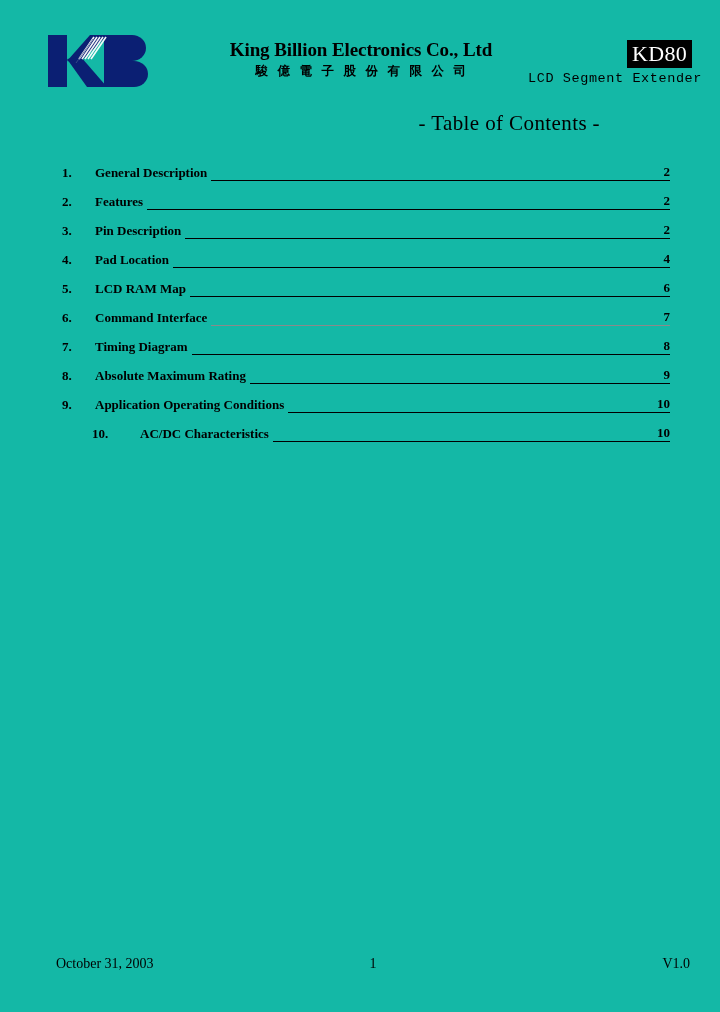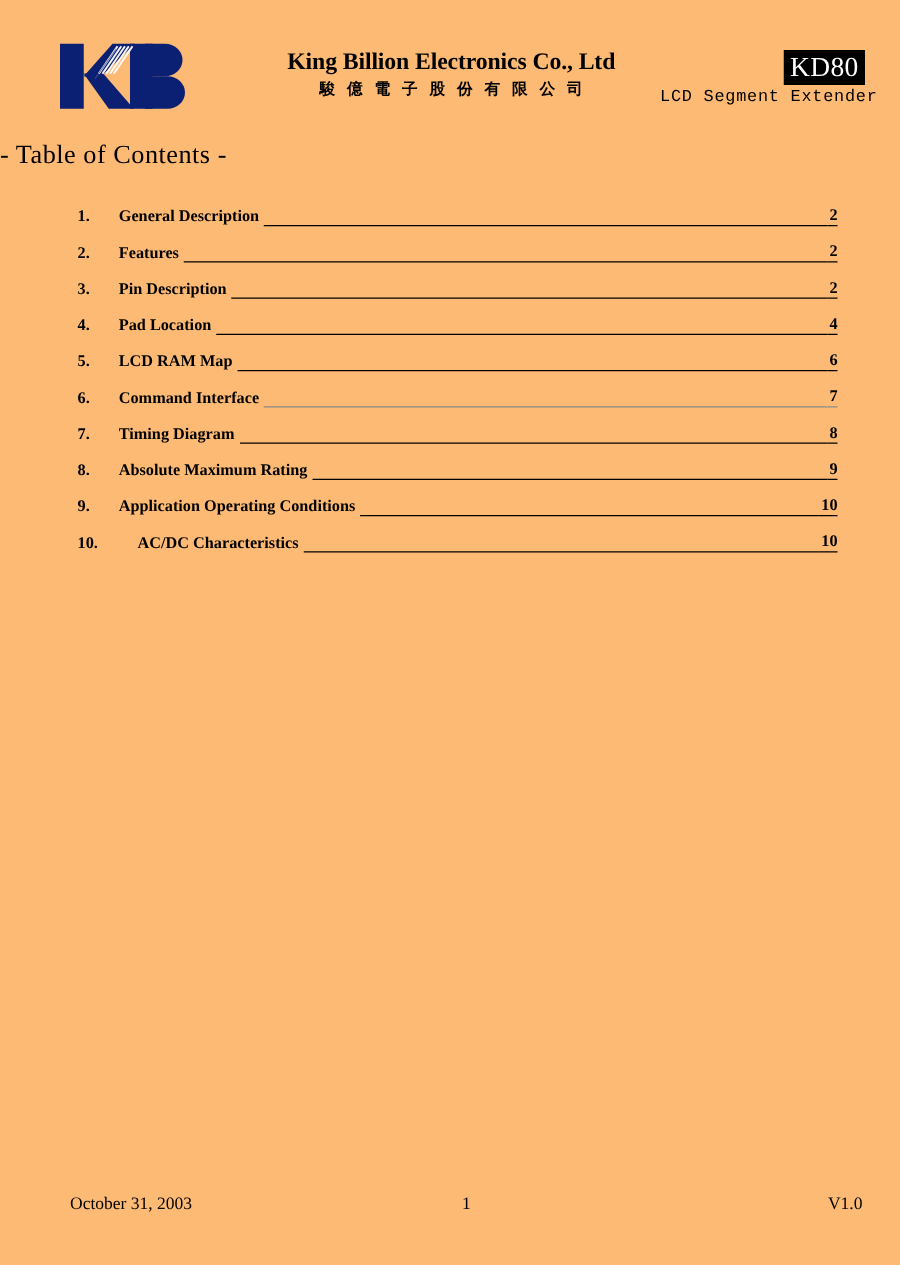--- a/index.html
+++ b/index.html
@@ -10,21 +10,21 @@
   }
   body {
     font-family: "Liberation Serif", "DejaVu Serif", serif;
     color: #000000;
   }
 
   .page {
     position: relative;
     width: 720px;
     height: 1012px;
-    background: #fdba74;
+    background: #14b8a6;
     overflow: hidden;
   }
 
   
   .header {
     position: absolute;
     left: 0;
     top: 0;
     width: 720px;
     height: 100px;
@@ -86,24 +86,24 @@
     font-family: Liberation Mono, monospace;
     font-size: 13.5px;
     line-height: 17px;
     letter-spacing: 0.6px;
     white-space: nowrap;
   }
 
   
   .doc-title {
     position: absolute;
-    left: 0;
+    left: 8px;
     top: 110px;
     width: 592px;
-    text-align: left;
+    text-align: right;
     font-family: "Liberation Serif", "DejaVu Serif", serif;
     font-size: 21px;
     line-height: 26px;
     letter-spacing: 0.4px;
   }
 
   
   .toc {
     position: absolute;
     left: 62px;
@@ -119,20 +119,21 @@
     font-size: 13px;
   }
   .toc-num {
     width: 33px;
     flex: 0 0 33px;
     line-height: 16px;
   }
   .toc-row.wide .toc-num {
     width: 48px;
     flex: 0 0 48px;
+    margin-left: 30px;
   }
   .toc-label {
     line-height: 16px;
     white-space: nowrap;
     padding-right: 4px;
   }
   .toc-leader {
     flex: 1 1 auto;
     border-bottom: 1px solid #000000;
     height: 13px;

